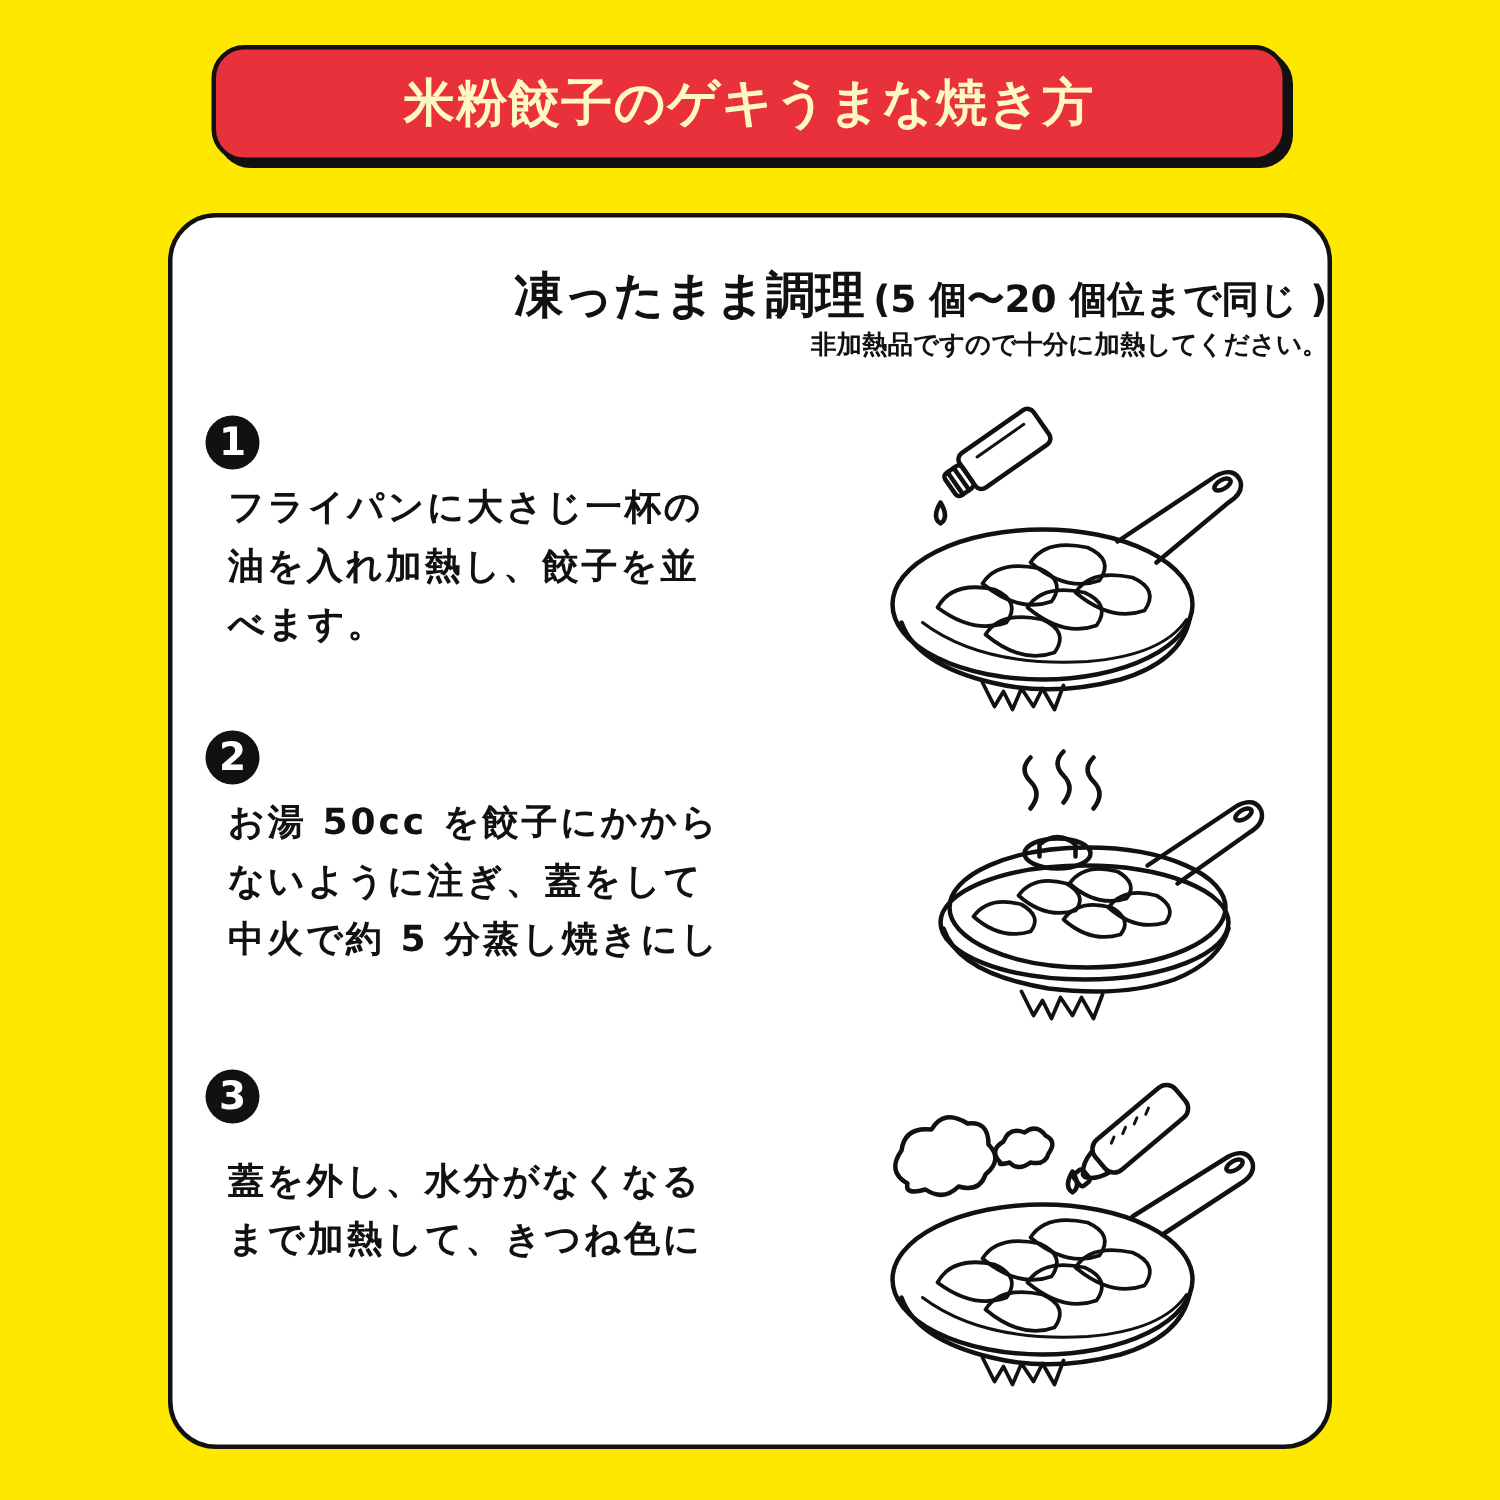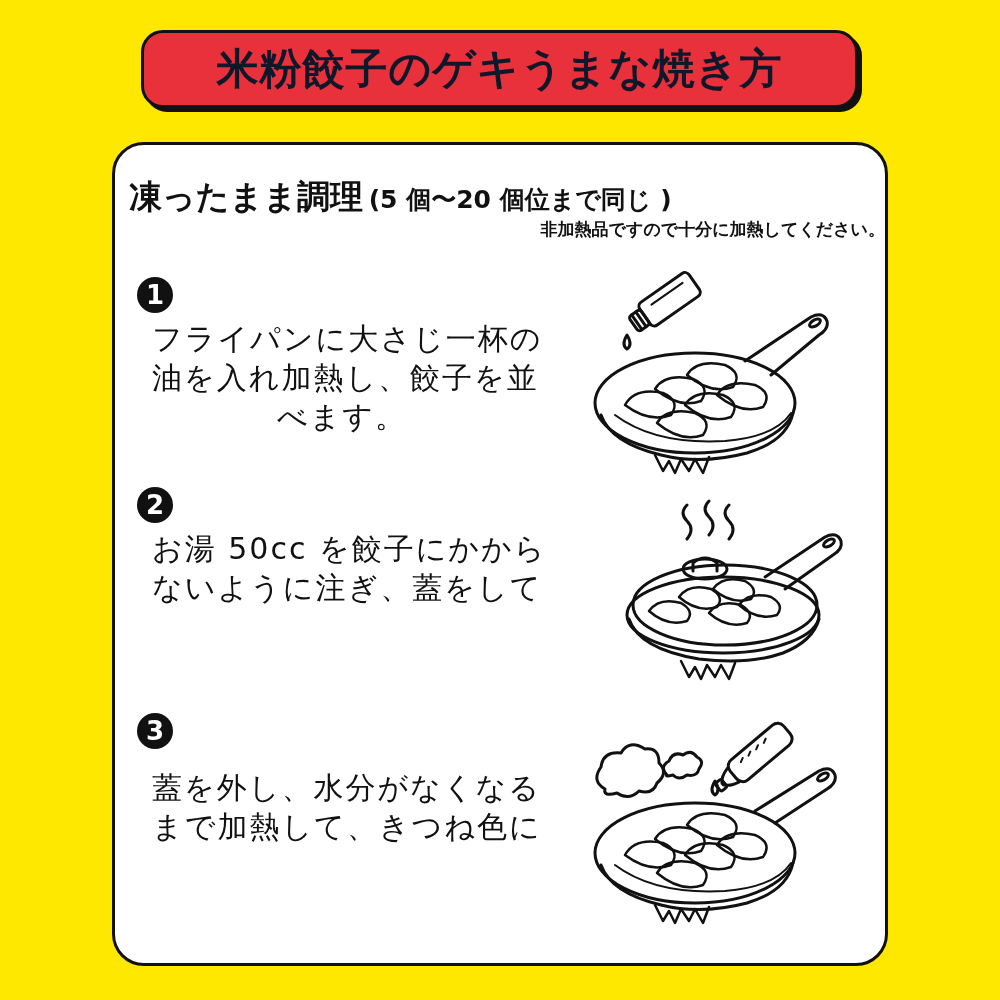--- a/index.html
+++ b/index.html
@@ -14,37 +14,37 @@
     position: absolute;
     left: 141px; top: 30px;
     width: 717px; height: 78px;
     background: #E8313A;
     border: 3px solid #111;
     border-radius: 22px;
     box-shadow: 4px 4px 0 #111;
     display: flex; align-items: center; justify-content: center;
   }
   .banner-title {
-    color: #0f172a;
-    font-weight: bold;
-    font-size: 42px;
+    color: #fef9c3;
+    font-weight: bold;
+    font-size: 34px;
     letter-spacing: 1px;
   }
   .card {
     position: absolute;
     left: 112px; top: 142px;
     width: 776px; height: 824px;
     background: #fff;
     border: 3px solid #111;
     border-radius: 32px;
   }
   .card-title {
     position: absolute;
     left: 0; right: 0; top: 30px;
-    text-align: left;
+    text-align: right;
     font-weight: bold;
     white-space: nowrap;
     margin-left: 14px;
   }
   .card-title .main { font-size: 33px; }
   .card-title .sub { font-size: 25px; }
   .card-note {
     position: absolute;
     left: 0; right: 0; top: 73px;
     text-align: right;
@@ -61,25 +61,24 @@
     color: #fff;
     font-weight: bold;
     font-size: 26px;
     line-height: 36px;
     text-align: center;
   }
   .step-text {
     position: absolute;
     left: 37px;
     width: 380px;
-    font-weight: normal;
-    font-size: 30px;
+    font-weight: bold;
+    font-size: 24px;
     line-height: 39px;
     letter-spacing: 2px;
-    text-align: center;
   }
   .step-text div { white-space: nowrap; }
   .illus { position: absolute; }
 </style>
 </head>
 <body>
 
 <div class="banner">
   <span class="banner-title">米粉餃子のゲキうまな焼き方</span>
 </div>
@@ -127,20 +126,21 @@
 
       <path d="M80 190 l8 16 l6 -10 l6 12 l6 -14 l8 12 l6 -12 l8 14 l6 -16" stroke-width="2.5"></path>
     </svg>
   </div>
 
   <div class="step" style="top:342px;">
     <div class="step-num">2</div>
     <div class="step-text" style="top:42px;">
       <div>お湯 50cc を餃子にかから</div>
       <div>ないように注ぎ、蓋をして</div>
+      <div>中火で約 5 分蒸し焼きにし</div>
     </div>
     <svg class="illus" style="left:500px; top:8px;" width="250" height="200" viewBox="0 0 250 200" fill="none" stroke="#111" stroke-width="3" stroke-linecap="round" stroke-linejoin="round">
 
       <path d="M72 10 q-8 8 0 16 q8 8 0 18"></path>
       <path d="M94 6 q-8 8 0 16 q8 8 0 18"></path>
       <path d="M114 10 q-8 8 0 16 q8 8 0 18"></path>
 
       <path d="M150 82 L210 42 q12 -6 16 4 q2 8 -8 14 L170 94"></path>
       <ellipse cx="214" cy="48" rx="6" ry="3" transform="rotate(-30 214 48)"></ellipse>
 

